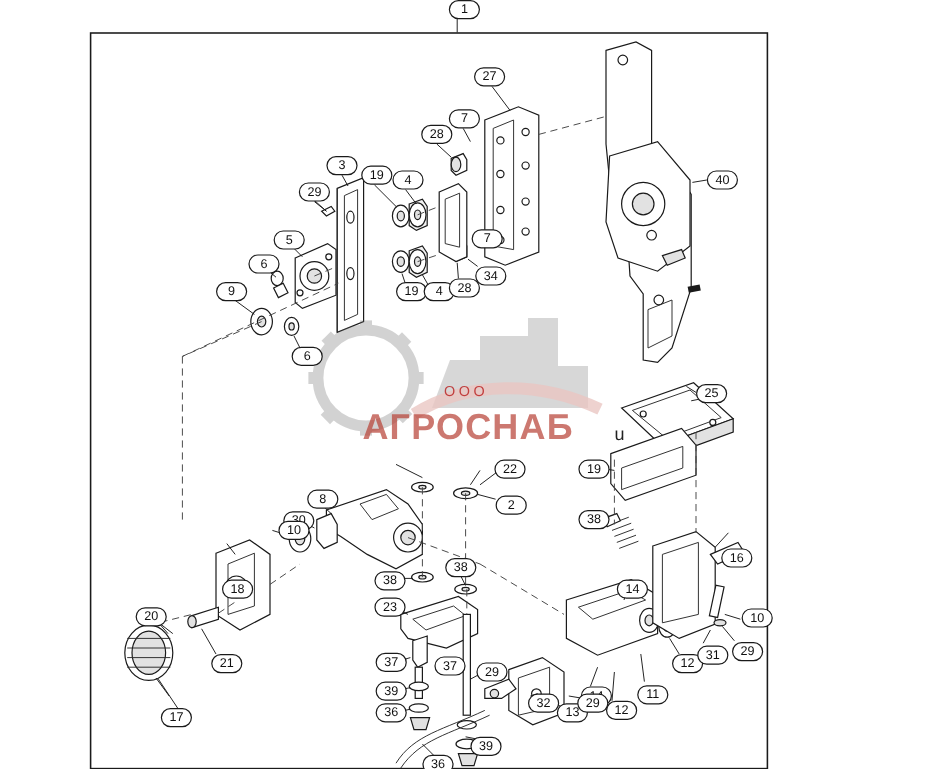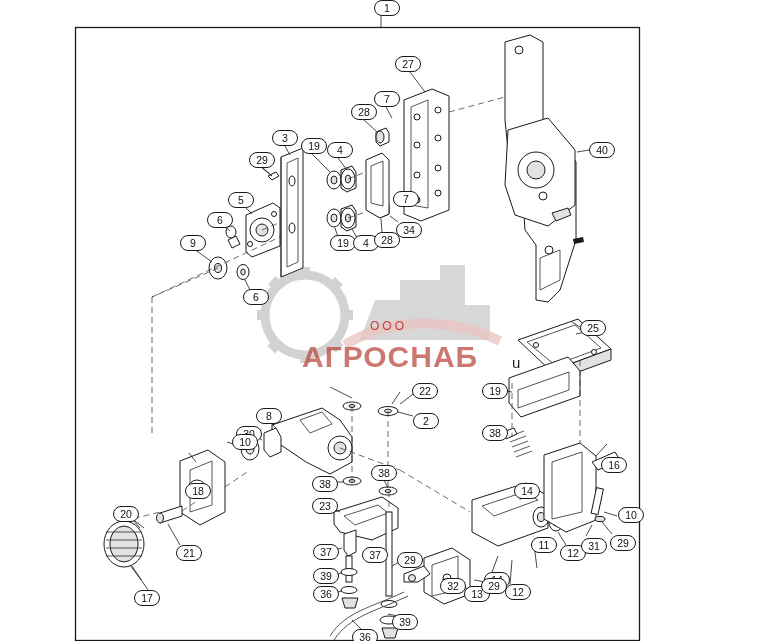--- a/index.html
+++ b/index.html
@@ -386,21 +386,21 @@
       <div class="callout" style="left: 312px; top: 498px;">23</div>
       <div class="callout" style="left: 618px; top: 507px;">10</div>
       <div class="callout" style="left: 113px; top: 506px;">20</div>
       <div class="callout" style="left: 560px; top: 545px;">12</div>
       <div class="callout" style="left: 581px; top: 538px;">31</div>
       <div class="callout" style="left: 610px; top: 535px;">29</div>
       <div class="callout" style="left: 176px; top: 545px;">21</div>
       <div class="callout" style="left: 313px; top: 544px;">37</div>
       <div class="callout" style="left: 362px; top: 547px;">37</div>
       <div class="callout" style="left: 397px; top: 552px;">29</div>
-      <div class="callout" style="left: 531px; top: 537px;">11</div>
+      <div class="callout" style="left: 531px; top: 571px;">11</div>
       <div class="callout" style="left: 313px; top: 568px;">39</div>
       <div class="callout" style="left: 313px; top: 586px;">36</div>
       <div class="callout" style="left: 134px; top: 590px;">17</div>
       <div class="callout" style="left: 484px; top: 572px;">14</div>
       <div class="callout" style="left: 505px; top: 584px;">12</div>
       <div class="callout" style="left: 440px; top: 578px;">32</div>
       <div class="callout" style="left: 464px; top: 586px;">13</div>
       <div class="callout" style="left: 481px; top: 578px;">29</div>
       <div class="callout" style="left: 392px; top: 614px;">39</div>
       <div class="callout" style="left: 352px; top: 629px;">36</div>

